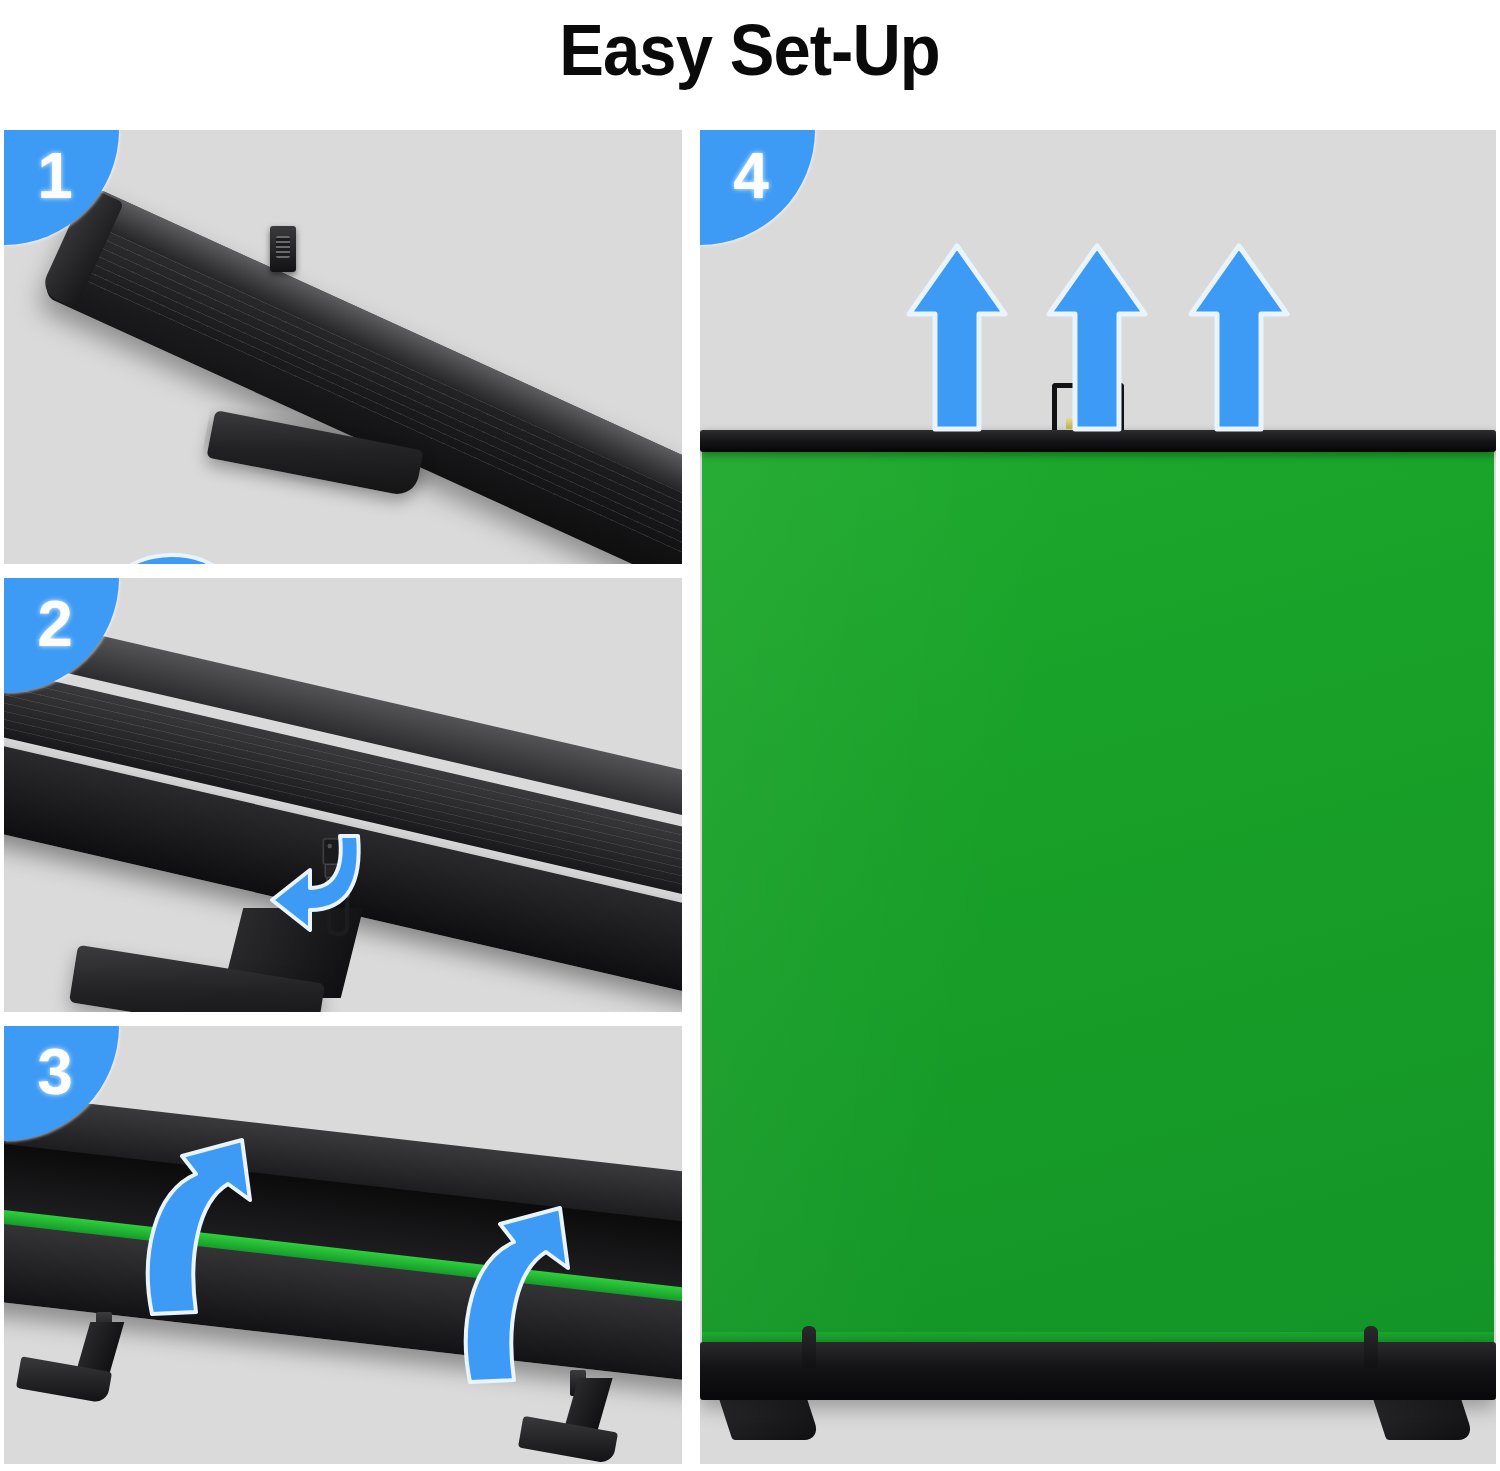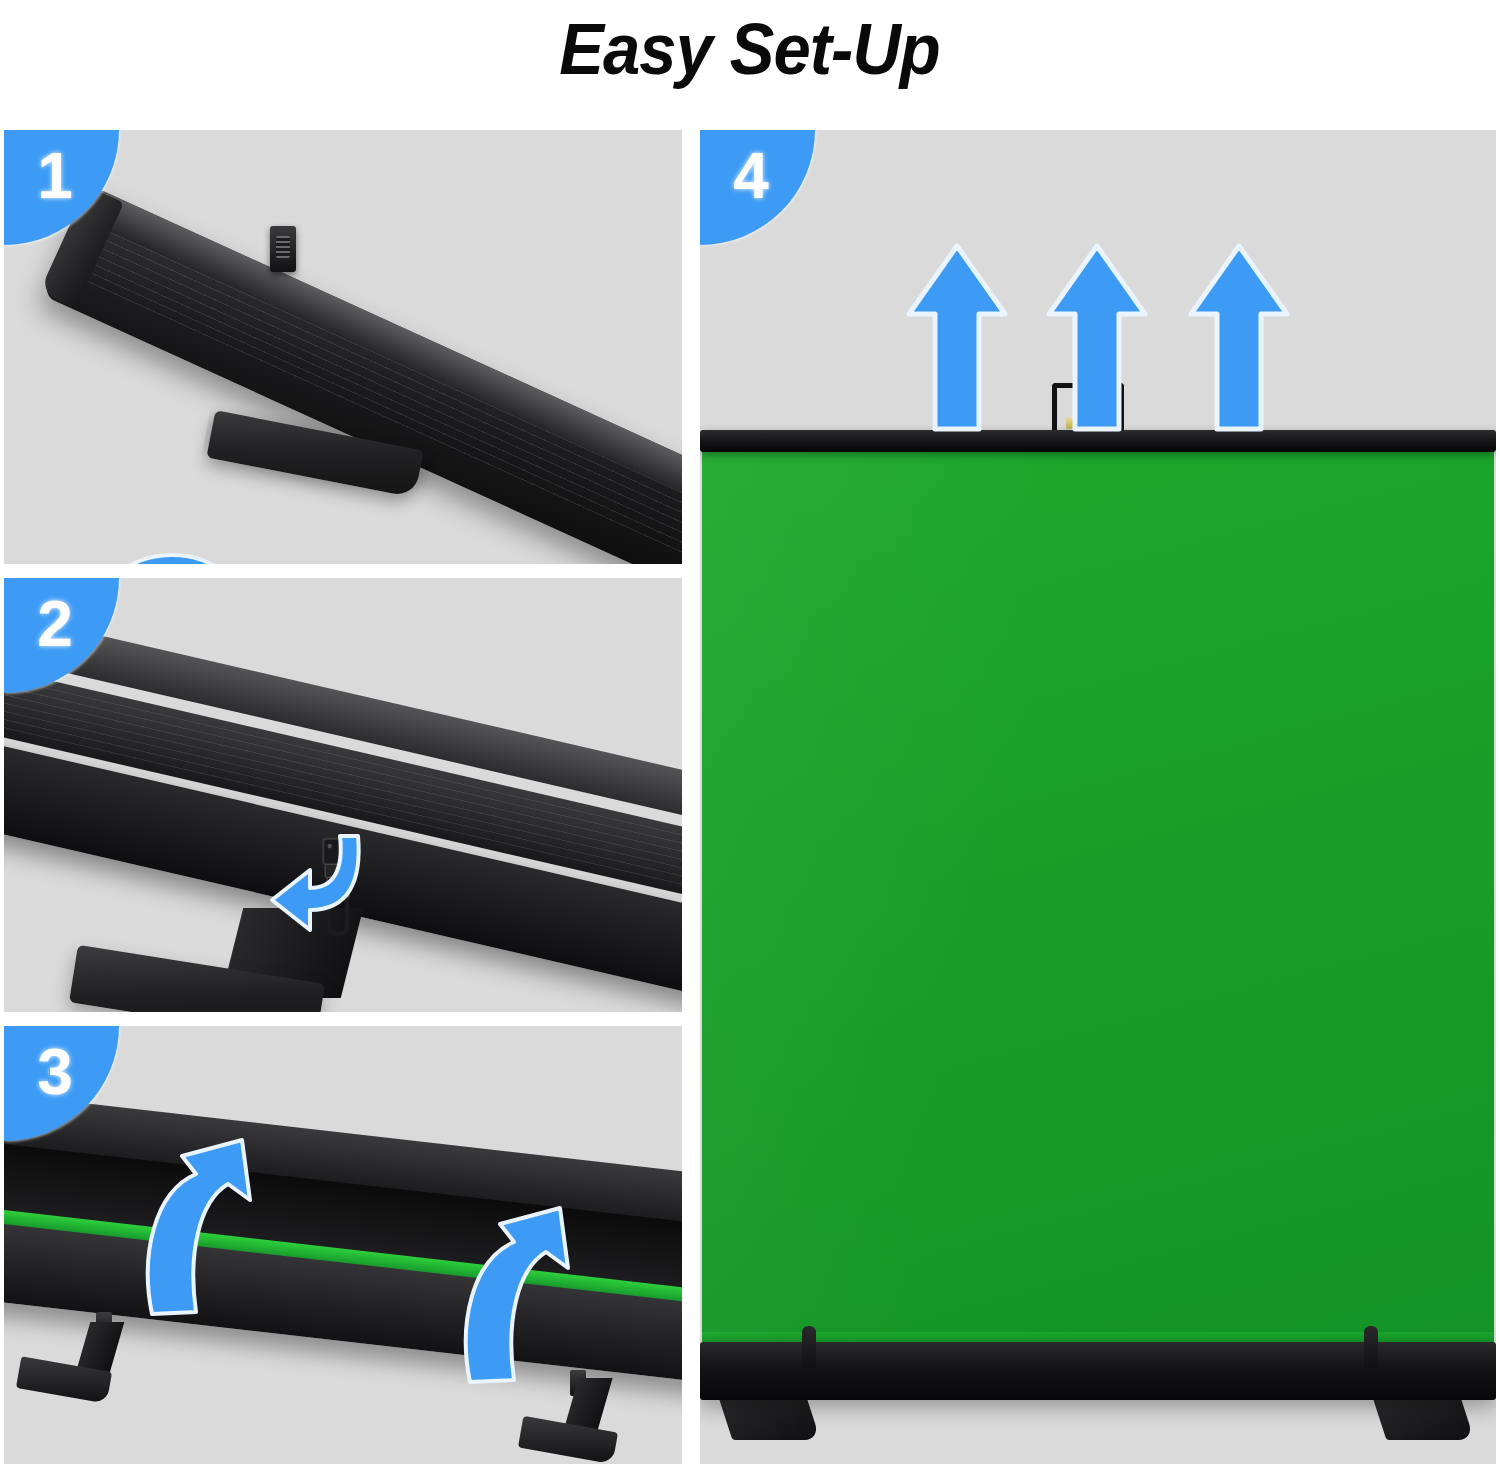--- a/index.html
+++ b/index.html
@@ -5,22 +5,22 @@
 <style>
   html,body{margin:0;padding:0;background:#ffffff;}
   body{
     width:1500px;height:1471px;
     font-family:"Liberation Sans","DejaVu Sans",sans-serif;
     overflow:hidden;position:relative;
   }
 
   
   .title-bar{
-    position:absolute;left:0;top:8px;width:1500px;height:100px;
-    display:flex;justify-content:center;font-style:italic;
+    position:absolute;left:0;top:0;width:1500px;height:100px;
+    display:flex;align-items:center;justify-content:center;
   }
   .title-text{
     font-size:72px;font-weight:700;color:#0a0a0a;
     letter-spacing:-1px;
     transform:scaleX(0.93);
     font-family:"Liberation Sans","DejaVu Sans",sans-serif;
     white-space:nowrap;
   }
 
   

